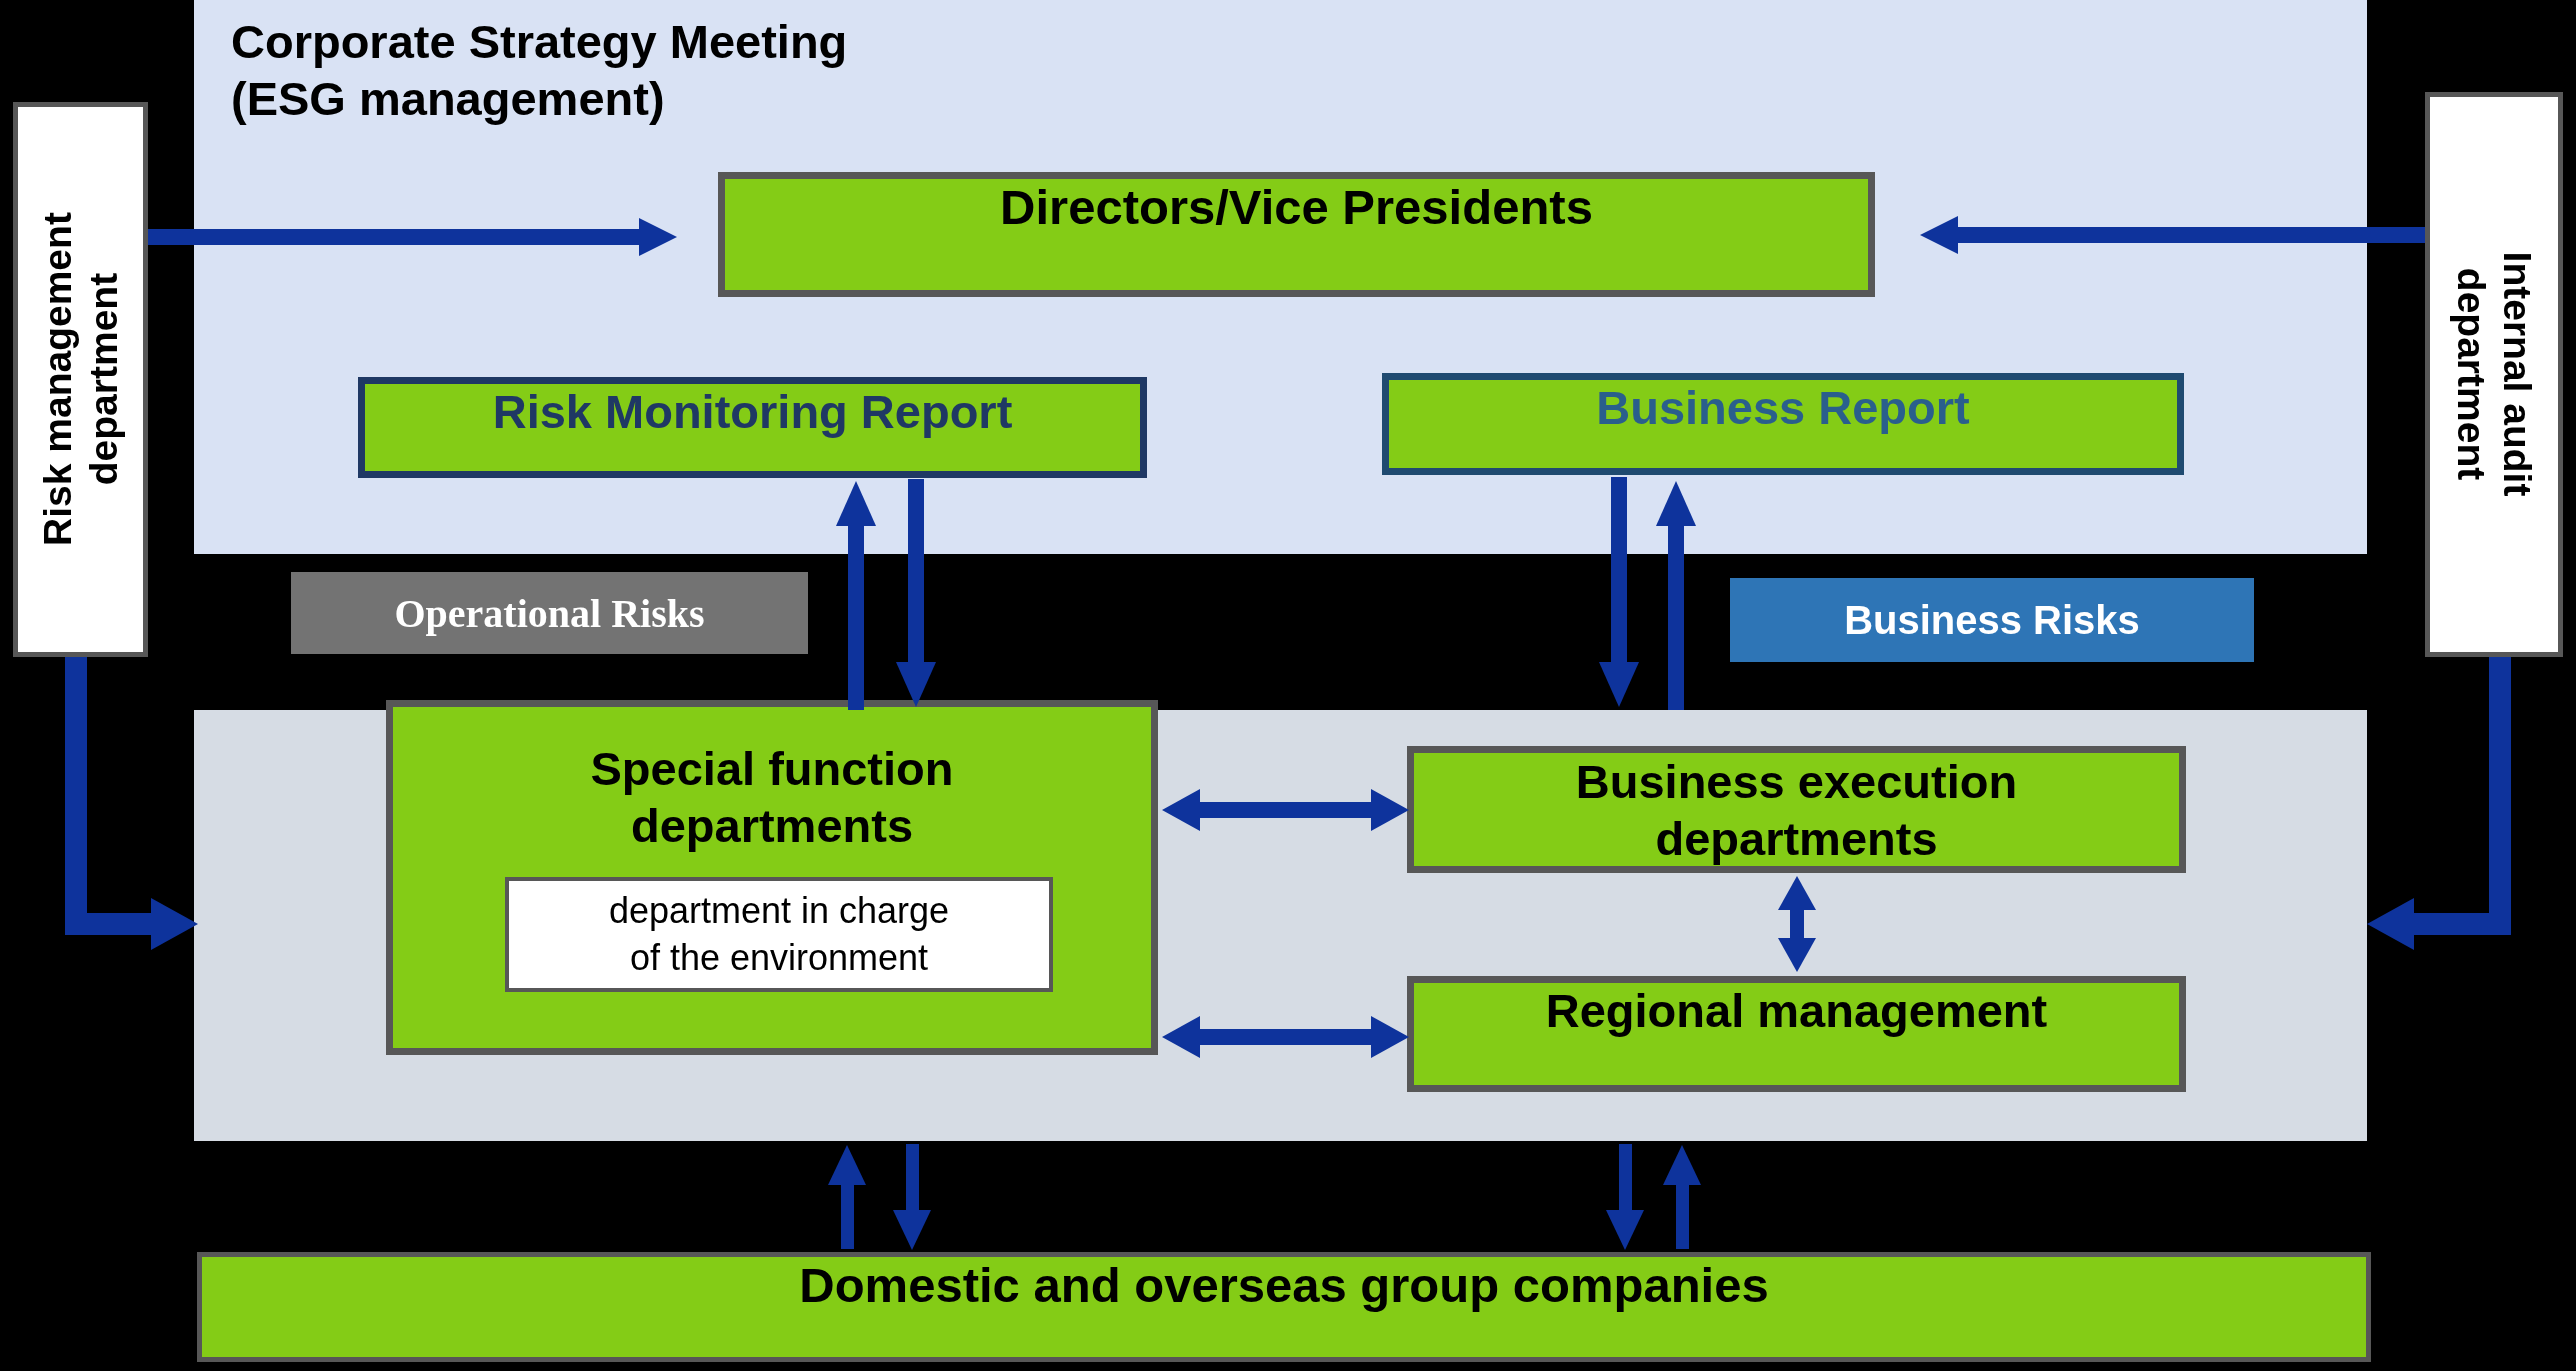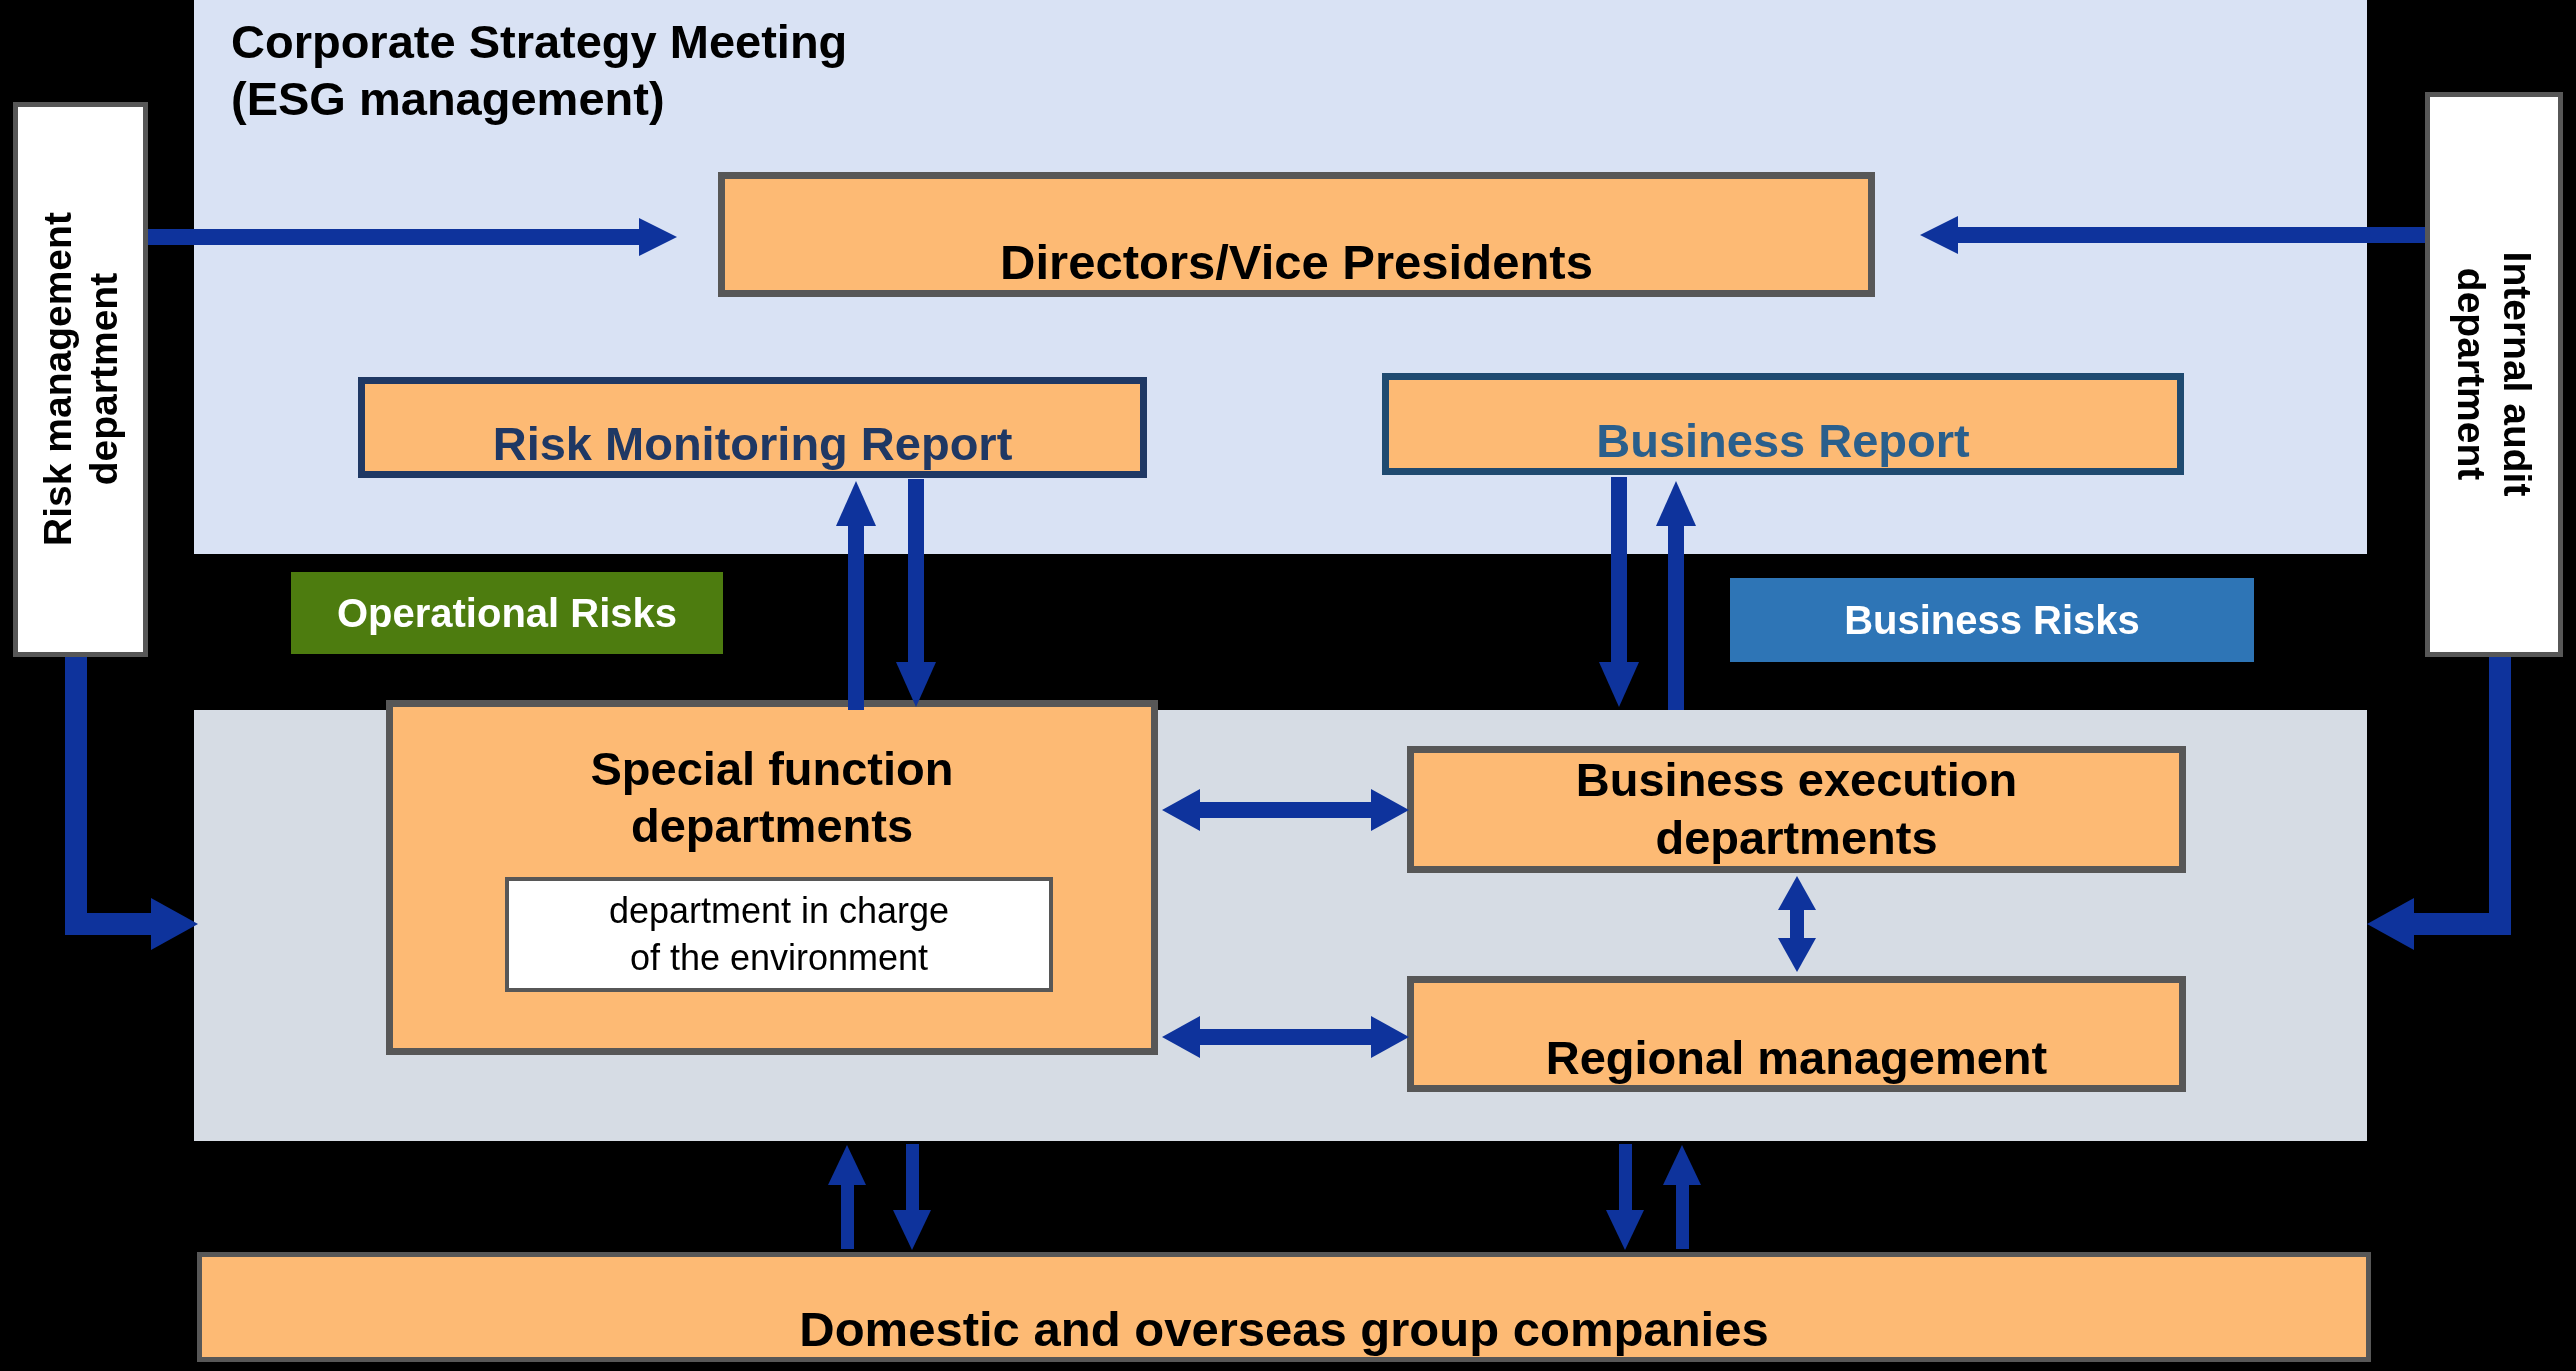--- a/index.html
+++ b/index.html
@@ -12,33 +12,33 @@
   }
   .panel{position:absolute;}
   .panel.top{left:194px;top:0;width:2173px;height:554px;background:#D9E2F4;}
   .panel.mid{left:194px;top:710px;width:2173px;height:431px;background:#D6DCE4;}
 
   .title{
     position:absolute;left:231px;top:13px;
     font-size:47px;font-weight:bold;color:#000;line-height:1.22;
   }
 
-  .wbox{position:absolute;background:#fdba74;border:7px solid #575757;
-        display:flex;align-items:flex-end;justify-content:center;
+  .wbox{position:absolute;background:#84cc16;border:7px solid #575757;
+        display:flex;align-items:flex-start;justify-content:center;
         text-align:center;color:#000;box-sizing:border-box;}
   .directors{left:718px;top:172px;width:1157px;height:125px;
              font-size:49px;font-weight:bold;}
   .riskreport{left:358px;top:377px;width:789px;height:101px;
               border-color:#1F3864;color:#1F3864;font-size:47px;font-weight:bold;}
   .bizreport{left:1382px;top:373px;width:802px;height:102px;
              border-color:#1F4A70;color:#2A5F8C;font-size:47px;font-weight:bold;}
 
   .badge{position:absolute;display:flex;align-items:center;justify-content:center;
          color:#fff;font-size:40px;font-weight:bold;}
-  .badge.op{left:291px;top:572px;width:432px;height:82px;background:#4d7c0f;}
+  .badge.op{left:291px;top:572px;width:517px;height:82px;background:#737373;font-family:Liberation Serif, serif;}
   .badge.biz{left:1730px;top:578px;width:524px;height:84px;background:#2E75B6;}
 
   .special{left:386px;top:700px;width:772px;height:355px;display:block;}
   .special .hd{margin-top:33px;text-align:center;font-size:47px;font-weight:bold;line-height:1.22;}
   .envbox{position:absolute;left:112px;top:170px;width:548px;height:115px;
           background:#fff;border:4.3px solid #575757;box-sizing:border-box;
           display:flex;align-items:center;justify-content:center;
           font-size:36px;font-weight:normal;line-height:1.3;text-align:center;}
   .bizexec{left:1407px;top:746px;width:779px;height:127px;
            font-size:47px;font-weight:bold;line-height:1.22;}

